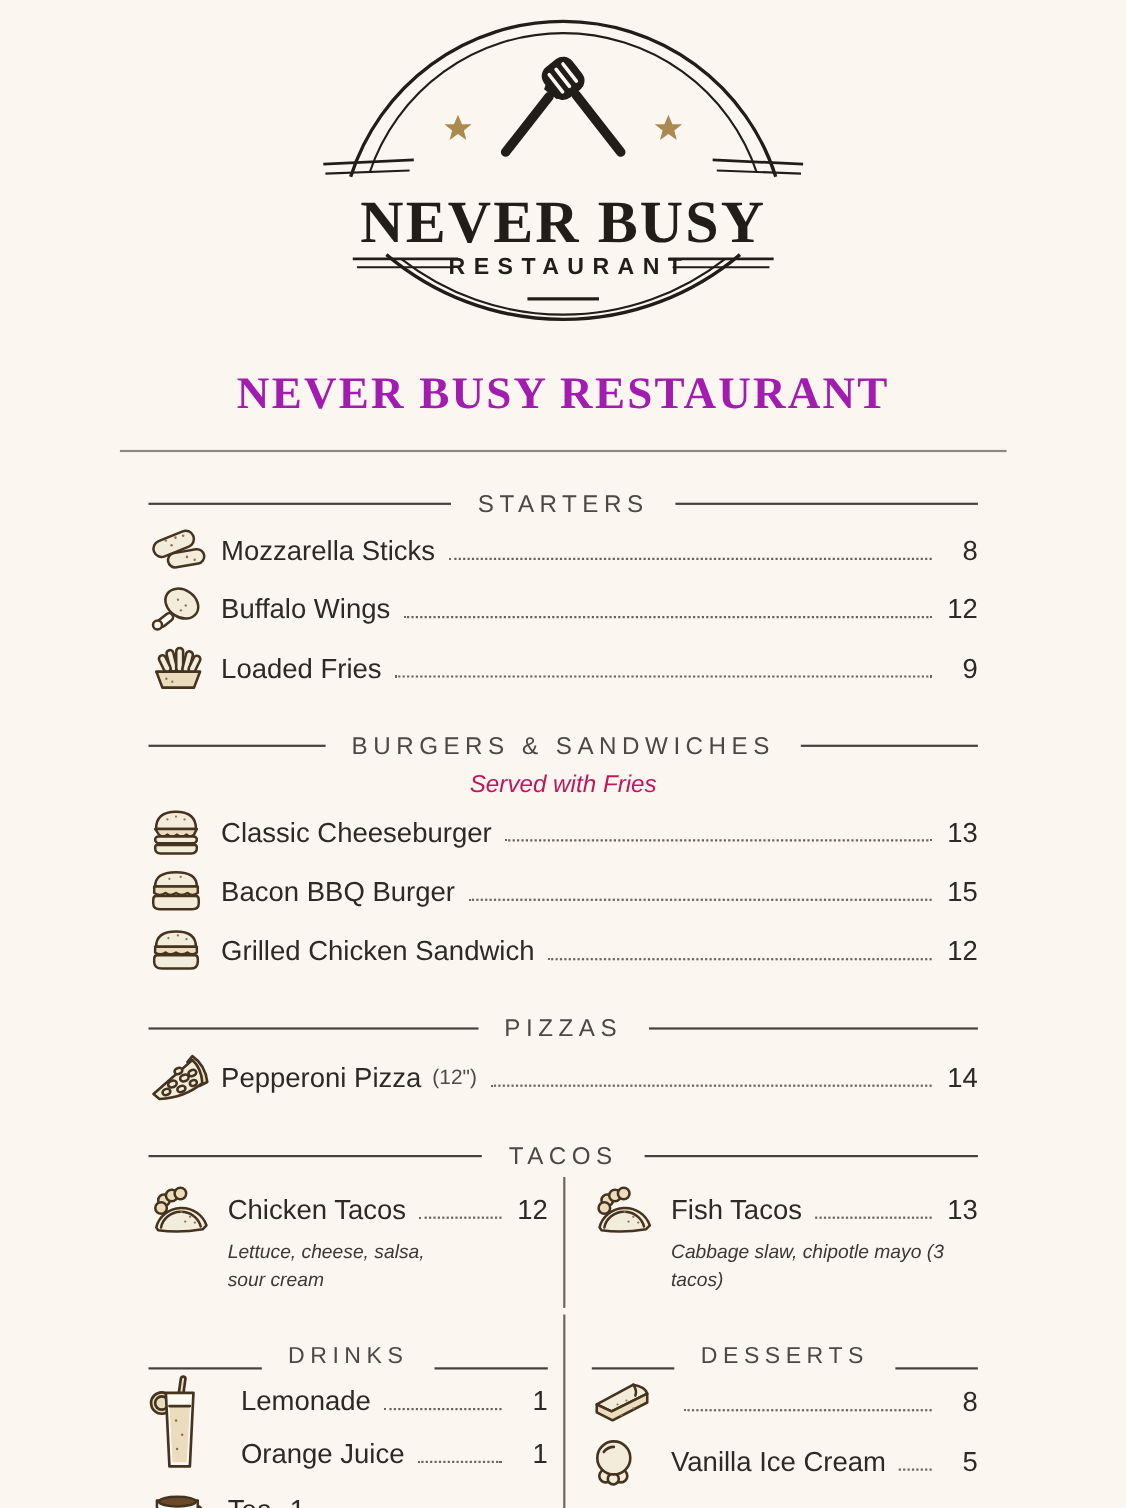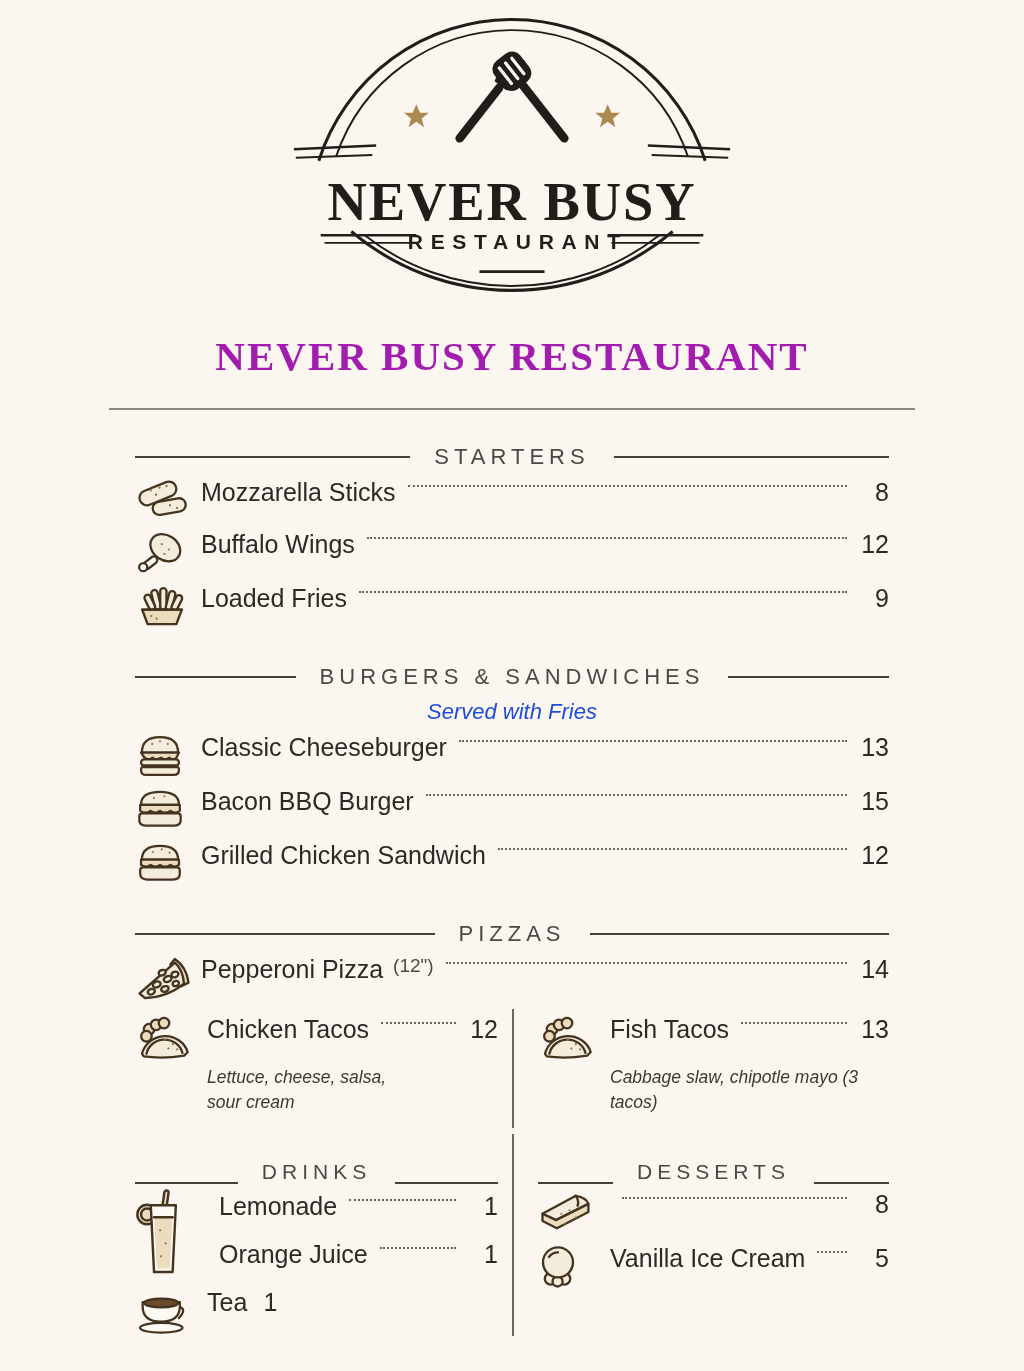--- a/index.html
+++ b/index.html
@@ -31,25 +31,25 @@
     margin: 34px 26px 0 26px;
   }
   .sec-head .hline { flex: 1; border-top: 2px solid #45413d; }
   .sec-title {
     font-size: 22px; letter-spacing: 5px; font-weight: 500;
     color: #4c4845; white-space: nowrap;
   }
 
   .subtitle {
     text-align: center; font-style: italic;
-    font-size: 22px; margin-top: 9px; color: #1d4ed8;
+    font-size: 22px; margin-top: 9px; color: #be185d;
   }
 
   .items { padding: 0 26px; }
-  .item { display: flex; align-items: flex-start; margin-top: 8px; font-size: 25px; min-height: 44px; }
+  .item { display: flex; align-items: center; margin-top: 8px; font-size: 25px; min-height: 44px; }
   .icon-cell { width: 66px; display: flex; justify-content: flex-start; align-items: center; flex: none; }
   .item-name { white-space: nowrap; }
   .note { font-size: 19px; color: #4e4a45; margin-left: 10px; }
   .leader { flex: 1; border-bottom: 2.5px dotted #6b645d; margin: 0 12px; transform: translateY(7px); min-width: 8px; }
   .price { text-align: right; min-width: 30px; flex: none; }
 
   .twocol { display: grid; grid-template-columns: 1fr 1fr; margin-top: 6px; }
   .col { padding: 0 14px 0 26px; }
   .col.right { border-left: 2px solid #6d675f; padding: 0 26px 0 24px; }
   .twocol .item { margin-top: 6px; min-height: 48px; }
@@ -262,20 +262,25 @@
           <ellipse class="f1 ln" cx="45" cy="31" rx="3.6" ry="2.8" transform="rotate(-20 45 31)"></ellipse>
         </svg>
       </span>
       <span class="item-name">Pepperoni Pizza</span>
       <span class="note">(12")</span>
       <span class="leader"></span>
       <span class="price">14</span>
     </div>
   </div>
 
+  <div class="sec-head">
+    <span class="hline"></span>
+    <span class="sec-title">TACOS</span>
+    <span class="hline"></span>
+  </div>
   <div class="twocol">
     <div class="col">
       <div class="item">
         <span class="icon-cell">
           <svg class="ic" width="58" height="46" viewBox="0 0 66 52">
             <circle class="f2 ln" cx="16" cy="16" r="6"></circle>
             <circle class="f2 ln" cx="24" cy="11" r="6"></circle>
             <circle class="f2 ln" cx="33" cy="9" r="6"></circle>
             <circle class="f2 ln" cx="13" cy="24" r="6"></circle>
             <path class="f1 ln" d="M8,44 A27,26 0 0 1 60,42 L56,46 Q32,50 10,47 Z"></path>

